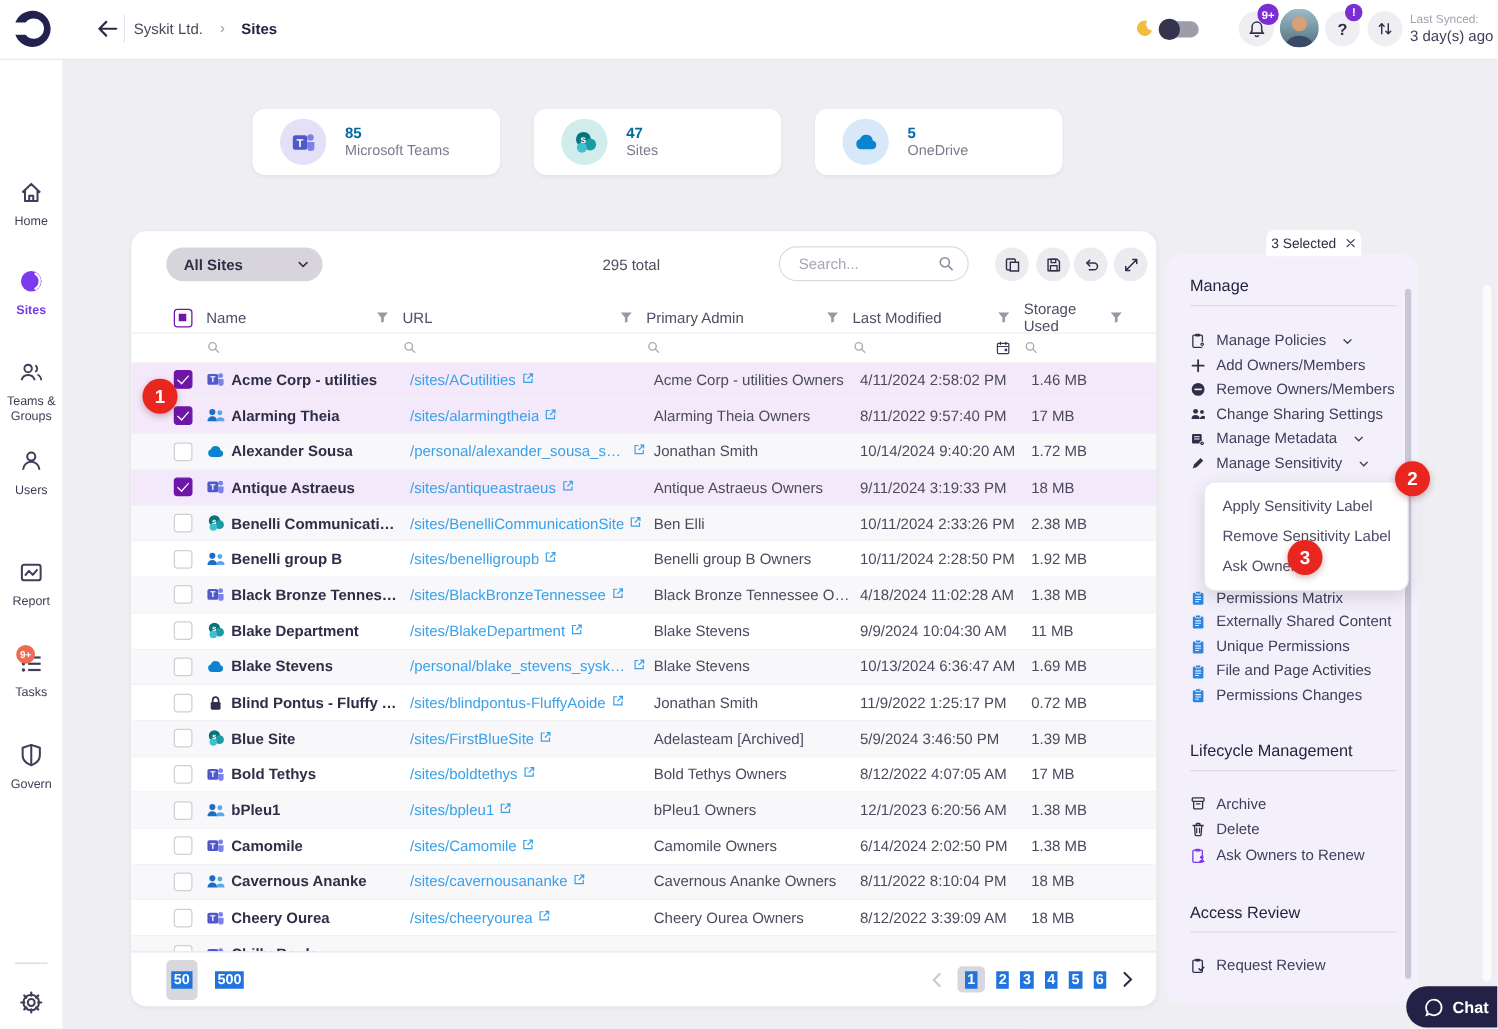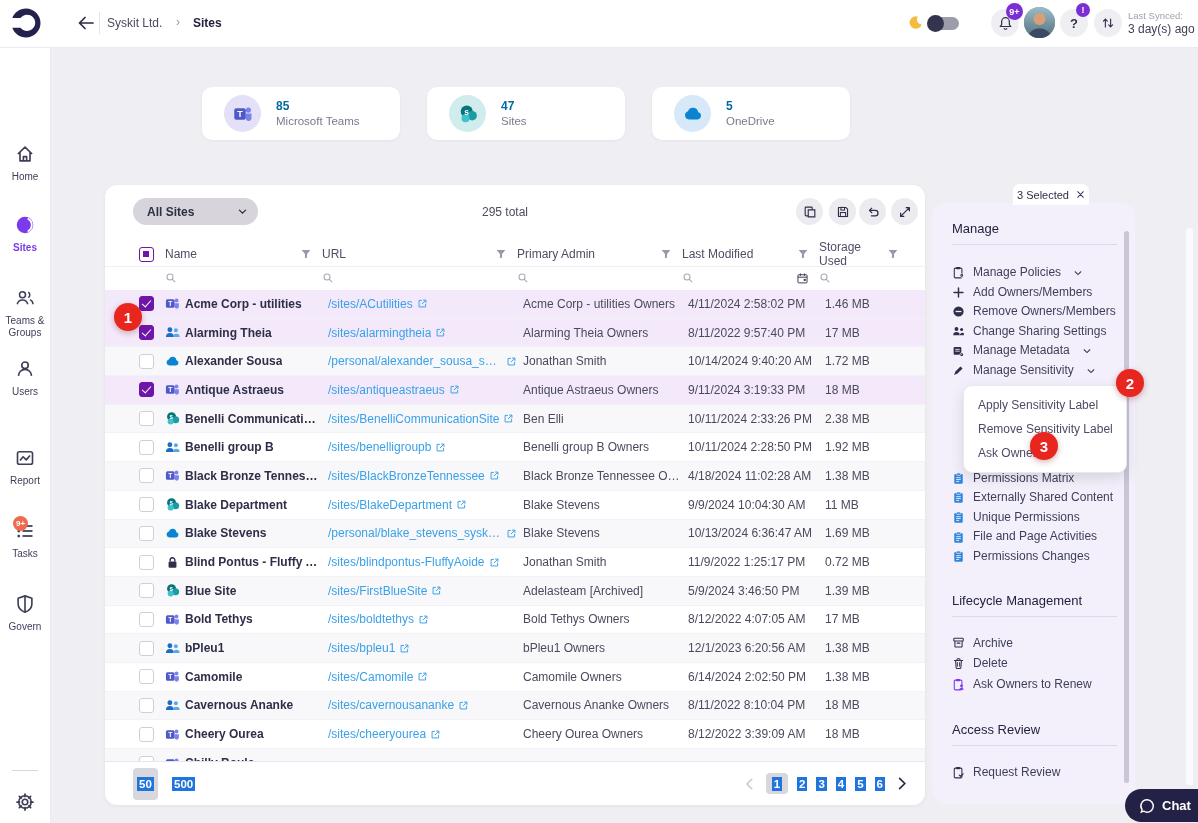--- a/index.html
+++ b/index.html
@@ -75,21 +75,21 @@
 .fcell .q{width:12px;height:12px;color:#aaa8b6;cursor:pointer}
 .fcell .cal{width:13px;height:13px;color:#3a3a55;cursor:pointer}
 
 #rows{position:absolute;top:105px;left:0;right:0;height:471px;overflow:hidden}
 .row{height:28.7px;box-sizing:border-box;border-bottom:1px solid #f2f1f5;font-size:12px;color:#4a4a5e;background:#fff}
 .row.stripe{background:#f8f8fa}
 .row.sel{background:#f3e9fb}
 .row .namec{display:flex;align-items:center;gap:5px;overflow:hidden;white-space:nowrap}
 .row .namec .ic{width:15px;height:15px}
 .row .nm{font-weight:bold;color:#2e2e48;font-size:12px;overflow:hidden;text-overflow:ellipsis}
-.row .urlc{display:flex;align-items:center;gap:4px;overflow:hidden;white-space:nowrap;padding-left:6px}
+.row .urlc{display:flex;align-items:flex-start;gap:4px;overflow:hidden;white-space:nowrap;padding-left:6px}
 .row .urlc a{color:#3aa0e8;text-decoration:none;font-size:12px;overflow:hidden;text-overflow:ellipsis;cursor:pointer}
 .row .urlc .ic{width:11px;height:11px}
 .cellpad{padding-left:6px;white-space:nowrap;overflow:hidden;text-overflow:ellipsis}
 .cb{width:15px;height:15px;border-radius:3px;border:1px solid #cfcfd8;background:#fff;box-sizing:border-box;cursor:pointer;position:relative}
 .cb.checked{background:var(--cbp);border-color:var(--cbp)}
 .cb.checked:after{content:"";position:absolute;left:4px;top:1px;width:4px;height:8px;border:solid #fff;border-width:0 1.8px 1.8px 0;transform:rotate(42deg)}
 .cb.ind{border:1.5px solid var(--cbp)}
 .cb.ind:after{content:"";position:absolute;left:3px;top:3px;width:6px;height:6px;background:var(--cbp)}
 #partial-row{height:13px;overflow:hidden}
 #partial-row .row{border-bottom:0}
@@ -345,20 +345,29 @@
   <div id="table-card">
     <div id="filter-pill">
       <span class="fl">All Sites</span>
       <span class="ic">
           <svg viewBox="0 0 16 16">
             <path d="M3.5 6 8 10.5 12.5 6" stroke="currentColor" stroke-width="1.8" fill="none" stroke-linecap="round"></path>
           </svg>
         </span>
     </div>
     <div id="total">295 total</div>
+    <div id="search-box">
+      <input placeholder="Search..." style="">
+      <span class="ic">
+          <svg viewBox="0 0 16 16">
+            <circle cx="6.7" cy="6.7" r="4.2" fill="none" stroke="currentColor" stroke-width="1.4"></circle>
+            <path d="m10 10 3.4 3.4" stroke="currentColor" stroke-width="1.4" stroke-linecap="round"></path>
+          </svg>
+        </span>
+    </div>
     <div id="tool-btns">
         <div class="tool-btn" style="left: 691px;">
           <span class="ic " style="width: 14px; height: 14px;">
             <svg viewBox="0 0 16 16">
               <rect x="2.5" y="2.5" width="8" height="10" rx="1" fill="none" stroke="currentColor" stroke-width="1.3"></rect>
               <path d="M6 5.5h7.5v8H6z" fill="#ebebf0" stroke="currentColor" stroke-width="1.3"></path>
             </svg>
           </span>
         </div>
         <div class="tool-btn" style="left: 724px;">

